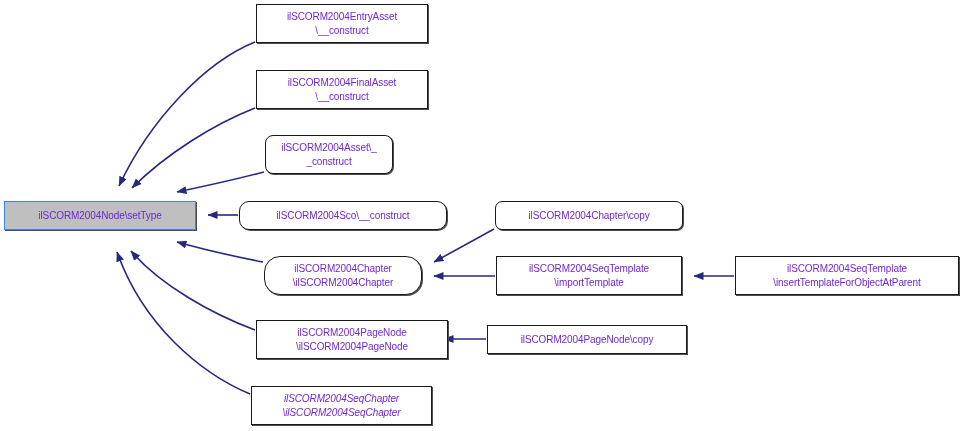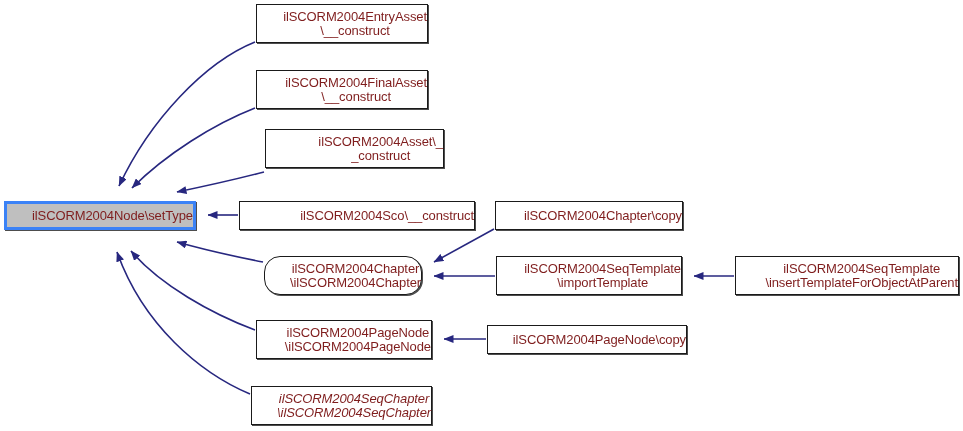--- a/index.html
+++ b/index.html
@@ -21,34 +21,34 @@
     left: 0;
     top: 0;
     width: 963px;
     height: 431px;
   }
   .node {
     position: absolute;
     box-sizing: border-box;
     display: flex;
     align-items: center;
-    justify-content: flex-end;
+    justify-content: center;
     text-align: center;
     background: #ffffff;
     border: 1px solid #1a1a1a;
-    color: #7f1d1d;
-    font-size: 13px;
+    color: #6d28d9;
+    font-size: 10px;
     line-height: 14px;
     white-space: pre;
     letter-spacing: -0.1px;
     z-index: 2;
   }
   .node.root {
     background: #bfbfbf;
-    border: 3px solid #3b82f6;
+    border: 1px solid #3b82f6;
     box-shadow: 1px 1px 0 0 #4d4d4d;
   }
   .node.shadowed {
     box-shadow: 1px 1px 0 0 #4d4d4d;
   }
   .node-label {
     display: block;
     pointer-events: none;
   }
 </style>
@@ -77,24 +77,24 @@
     <path d="M494,229 L434,262" fill="none" stroke="#27277f" stroke-width="1.6" marker-end="url(#ah)"></path>
     <path d="M495,276 L434,276" fill="none" stroke="#27277f" stroke-width="1.6" marker-end="url(#ah)"></path>
     <path d="M486,339 L444,339" fill="none" stroke="#27277f" stroke-width="1.6" marker-end="url(#ah)"></path>
     <path d="M734,276 L694,276" fill="none" stroke="#27277f" stroke-width="1.6" marker-end="url(#ah)"></path>
   </svg>
 
   <div id="nodes-layer">
       <div class="node root" style="left: 4px; top: 201px; width: 192px; height: 29px;"><div class="node-label"><span>ilSCORM2004Node\setType</span></div></div>
       <div class="node shadowed" style="left: 256px; top: 4px; width: 172px; height: 39px;"><div class="node-label"><span>ilSCORM2004EntryAsset</span><br><span>\__construct</span></div></div>
       <div class="node shadowed" style="left: 256px; top: 70px; width: 172px; height: 39px;"><div class="node-label"><span>ilSCORM2004FinalAsset</span><br><span>\__construct</span></div></div>
-      <div class="node shadowed" style="left: 265px; top: 129px; width: 179px; height: 39px;"><div class="node-label"><span>ilSCORM2004Asset\_</span><br><span>_construct</span></div></div>
-      <div class="node shadowed" style="left: 239px; top: 201px; width: 236px; height: 29px;"><div class="node-label"><span>ilSCORM2004Sco\__construct</span></div></div>
+      <div class="node shadowed" style="left: 265px; top: 135px; width: 128px; height: 39px; border-radius: 8px;"><div class="node-label"><span>ilSCORM2004Asset\_</span><br><span>_construct</span></div></div>
+      <div class="node shadowed" style="left: 239px; top: 201px; width: 208px; height: 29px; border-radius: 10px;"><div class="node-label"><span>ilSCORM2004Sco\__construct</span></div></div>
       <div class="node shadowed" style="left: 264px; top: 256px; width: 158px; height: 39px; border-radius: 16px;"><div class="node-label"><span>ilSCORM2004Chapter</span><br><span>\ilSCORM2004Chapter</span></div></div>
-      <div class="node shadowed" style="left: 256px; top: 320px; width: 176px; height: 39px;"><div class="node-label"><span>ilSCORM2004PageNode</span><br><span>\ilSCORM2004PageNode</span></div></div>
+      <div class="node shadowed" style="left: 256px; top: 320px; width: 192px; height: 39px;"><div class="node-label"><span>ilSCORM2004PageNode</span><br><span>\ilSCORM2004PageNode</span></div></div>
       <div class="node shadowed" style="left: 251px; top: 386px; width: 181px; height: 39px; font-style: italic;"><div class="node-label"><span>ilSCORM2004SeqChapter</span><br><span>\ilSCORM2004SeqChapter</span></div></div>
-      <div class="node shadowed" style="left: 495px; top: 201px; width: 188px; height: 29px;"><div class="node-label"><span>ilSCORM2004Chapter\copy</span></div></div>
+      <div class="node shadowed" style="left: 495px; top: 201px; width: 188px; height: 29px; border-radius: 7px;"><div class="node-label"><span>ilSCORM2004Chapter\copy</span></div></div>
       <div class="node shadowed" style="left: 496px; top: 256px; width: 186px; height: 39px;"><div class="node-label"><span>ilSCORM2004SeqTemplate</span><br><span>\importTemplate</span></div></div>
       <div class="node shadowed" style="left: 487px; top: 325px; width: 200px; height: 29px;"><div class="node-label"><span>ilSCORM2004PageNode\copy</span></div></div>
       <div class="node shadowed" style="left: 735px; top: 256px; width: 224px; height: 39px;"><div class="node-label"><span>ilSCORM2004SeqTemplate</span><br><span>\insertTemplateForObjectAtParent</span></div></div>
     </div>
 
 </div>
 
 </body></html>

